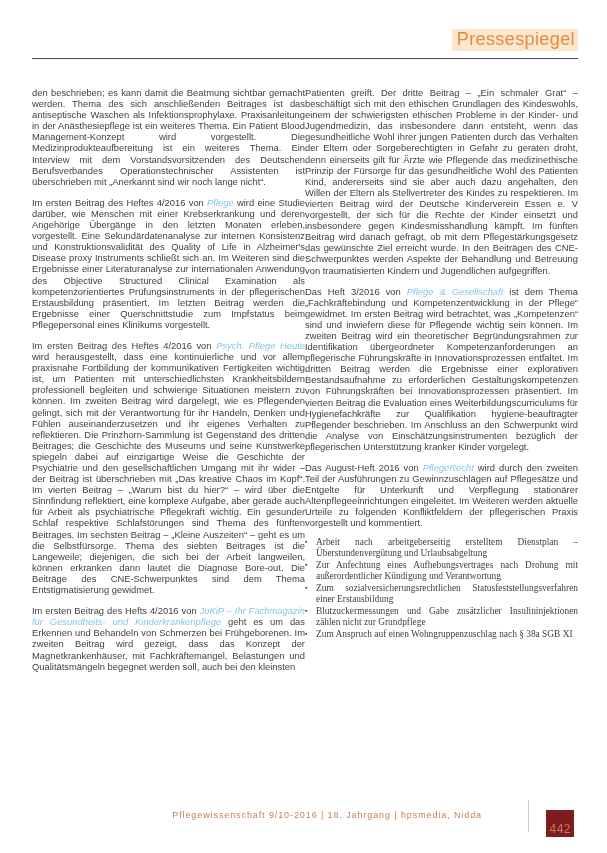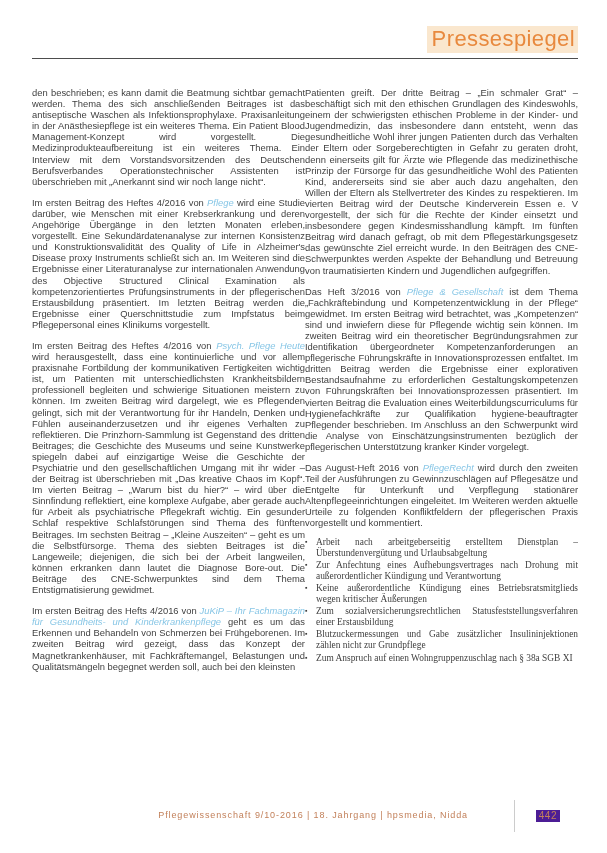--- a/index.html
+++ b/index.html
@@ -4,51 +4,51 @@
 <style>
   * { margin:0; padding:0; box-sizing:border-box; }
   html, body { background:#e9e9e9; }
   .page {
     width:607px; height:853px; position:relative; background:#ffffff;
     font-family:"Liberation Sans", sans-serif; color:#3f3f3f; overflow:hidden;
     margin:0 auto;
   }
   .header { position:absolute; top:0; left:32px; right:29px; }
   .title {
-    text-align:right; margin-top:24px; font-size:22px; font-weight:400;
+    text-align:right; margin-top:24px; font-size:18px; font-weight:400;
     color:#E8893E; letter-spacing:0.4px; line-height:30px;
   }
   .title-hl { background:#FAE7CE; padding:0 3px 2px 5px; }
   .rule { margin-top:4px; border-top:1.6px solid #4d4d4d; }
   .columns {
     position:absolute; top:87px; left:32px; right:29px; bottom:60px;
     display:flex; 
     font-size:9.4px; line-height:11.1px; text-align:justify;
     hyphens:auto; -webkit-hyphens:auto;
   }
   .col { flex:1 1 0; min-width:0; }
   .col p { margin-bottom:10px; }
   .journal { color:#87C6E6; font-style:italic; }
   ul.bullets { list-style:none; margin-top:-2px; }
   ul.bullets li { position:relative; padding-left:11px; margin-bottom:1px;font-family:Liberation Serif, serif; }
   ul.bullets li::before {
     content:"▪"; position:absolute; left:0; top:0; font-size:7px; color:#3f3f3f;
   }
-  .footer { position:absolute; top:800px; left:32px; right:31px; height:34px; }
+  .footer { position:absolute; top:800px; left:32px; right:17px; height:34px; }
   .footer-line {
     position:absolute; right:108px; top:10px; font-size:9px;
     letter-spacing:0.9px; color:#C2805A; white-space:nowrap;
   }
   .footer-divider {
     position:absolute; right:61px; top:0; height:32px; width:0;
     border-left:1.2px solid #cccccc;
   }
   .page-num {
-    position:absolute; right:16px; top:10px; font-size:10px;
-    letter-spacing:0.5px; color:#C2805A; background:#4c1d95; padding:0 3px 1px;
+    position:absolute; right:16px; top:10px; font-size:12px;
+    letter-spacing:0.5px; color:#C2805A; background:#7f1d1d; padding:12px 3px 1px;
   }
 </style>
 </head>
 <body>
 
 <div class="page">
 
   <div class="header">
     <h1 class="title"><span class="title-hl">Pressespiegel</span></h1>
     <div class="rule"></div>
@@ -63,21 +63,20 @@
       <p><span>Im ersten Beitrag des Hefts 4/2016 von </span><span class="journal">JuKiP – Ihr Fachmagazin für Gesundheits- und Kinderkrankenpflege</span><span> geht es um das Erkennen und Behandeln von Schmerzen bei Frühgeborenen. Im zweiten Beitrag wird gezeigt, dass das Konzept der Magnetkrankenhäuser, mit Fachkräftemangel, Belastungen und Qualitätsmängeln begegnet werden soll, auch bei den kleinsten</span></p>
     </div>
 
     <div class="col">
       <p><span>Patienten greift. Der dritte Beitrag – „Ein schmaler Grat“ – beschäftigt sich mit den ethischen Grundlagen des Kindeswohls, einem der schwierigsten ethischen Probleme in der Kinder- und Jugendmedizin, das insbesondere dann entsteht, wenn das gesundheitliche Wohl ihrer jungen Patienten durch das Verhalten der Eltern oder Sorgeberechtigten in Gefahr zu geraten droht, denn einerseits gilt für Ärzte wie Pflegende das medizinethische Prinzip der Fürsorge für das gesundheitliche Wohl des Patienten Kind, andererseits sind sie aber auch dazu angehalten, den Willen der Eltern als Stellvertreter des Kindes zu respektieren. Im vierten Beitrag wird der Deutsche Kinderverein Essen e. V vorgestellt, der sich für die Rechte der Kinder einsetzt und insbesondere gegen Kindesmisshandlung kämpft. Im fünften Beitrag wird danach gefragt, ob mit dem Pflegestärkungsgesetz das gewünschte Ziel erreicht wurde. In den Beiträgen des CNE-Schwerpunktes werden Aspekte der Behandlung und Betreuung von traumatisierten Kindern und Jugendlichen aufgegriffen.</span></p>
       <p><span>Das Heft 3/2016 von </span><span class="journal">Pflege &amp; Gesellschaft</span><span> ist dem Thema „Fachkräftebindung und Kompetenzentwicklung in der Pflege“ gewidmet. Im ersten Beitrag wird betrachtet, was „Kompetenzen“ sind und inwiefern diese für Pflegende wichtig sein können. Im zweiten Beitrag wird ein theoretischer Begründungsrahmen zur Identifikation übergeordneter Kompetenzanforderungen an pflegerische Führungskräfte in Innovationsprozessen entfaltet. Im dritten Beitrag werden die Ergebnisse einer explorativen Bestandsaufnahme zu erforderlichen Gestaltungskompetenzen von Führungskräften bei Innovationsprozessen präsentiert. Im vierten Beitrag die Evaluation eines Weiterbildungscurriculums für Hygienefachkräfte zur Qualifikation hygiene-beauftragter Pflegender beschrieben. Im Anschluss an den Schwerpunkt wird die Analyse von Einschätzungsinstrumenten bezüglich der pflegerischen Unterstützung kranker Kinder vorgelegt.</span></p>
       <p><span>Das August-Heft 2016 von </span><span class="journal">PflegeRecht</span><span> wird durch den zweiten Teil der Ausführungen zu Gewinnzuschlägen auf Pflegesätze und Entgelte für Unterkunft und Verpflegung stationärer Altenpflegeeinrichtungen eingeleitet. Im Weiteren werden aktuelle Urteile zu folgenden Konfliktfeldern der pflegerischen Praxis vorgestellt und kommentiert.</span></p>
       <ul class="bullets">
         <li><span>Arbeit nach arbeitgeberseitig erstelltem Dienstplan – Überstundenvergütung und Urlaubsabgeltung</span></li>
         <li><span>Zur Anfechtung eines Aufhebungsvertrages nach Drohung mit außerordentlicher Kündigung und Verantwortung</span></li>
-        <li><span>Keine außerordentliche Kündigung eines Betriebsratsmitglieds wegen kritischer Äußerungen</span></li>
         <li><span>Zum sozialversicherungsrechtlichen Statusfeststellungsverfahren einer Erstausbildung</span></li>
         <li><span>Blutzuckermessungen und Gabe zusätzlicher Insulininjektionen zählen nicht zur Grundpflege</span></li>
         <li><span>Zum Anspruch auf einen Wohngruppenzuschlag nach § 38a SGB XI</span></li>
       </ul>
     </div>
 
   </div>
 
   <div class="footer">
     <span class="footer-line">Pflegewissenschaft 9/10-2016 | 18. Jahrgang | hpsmedia, Nidda</span>

